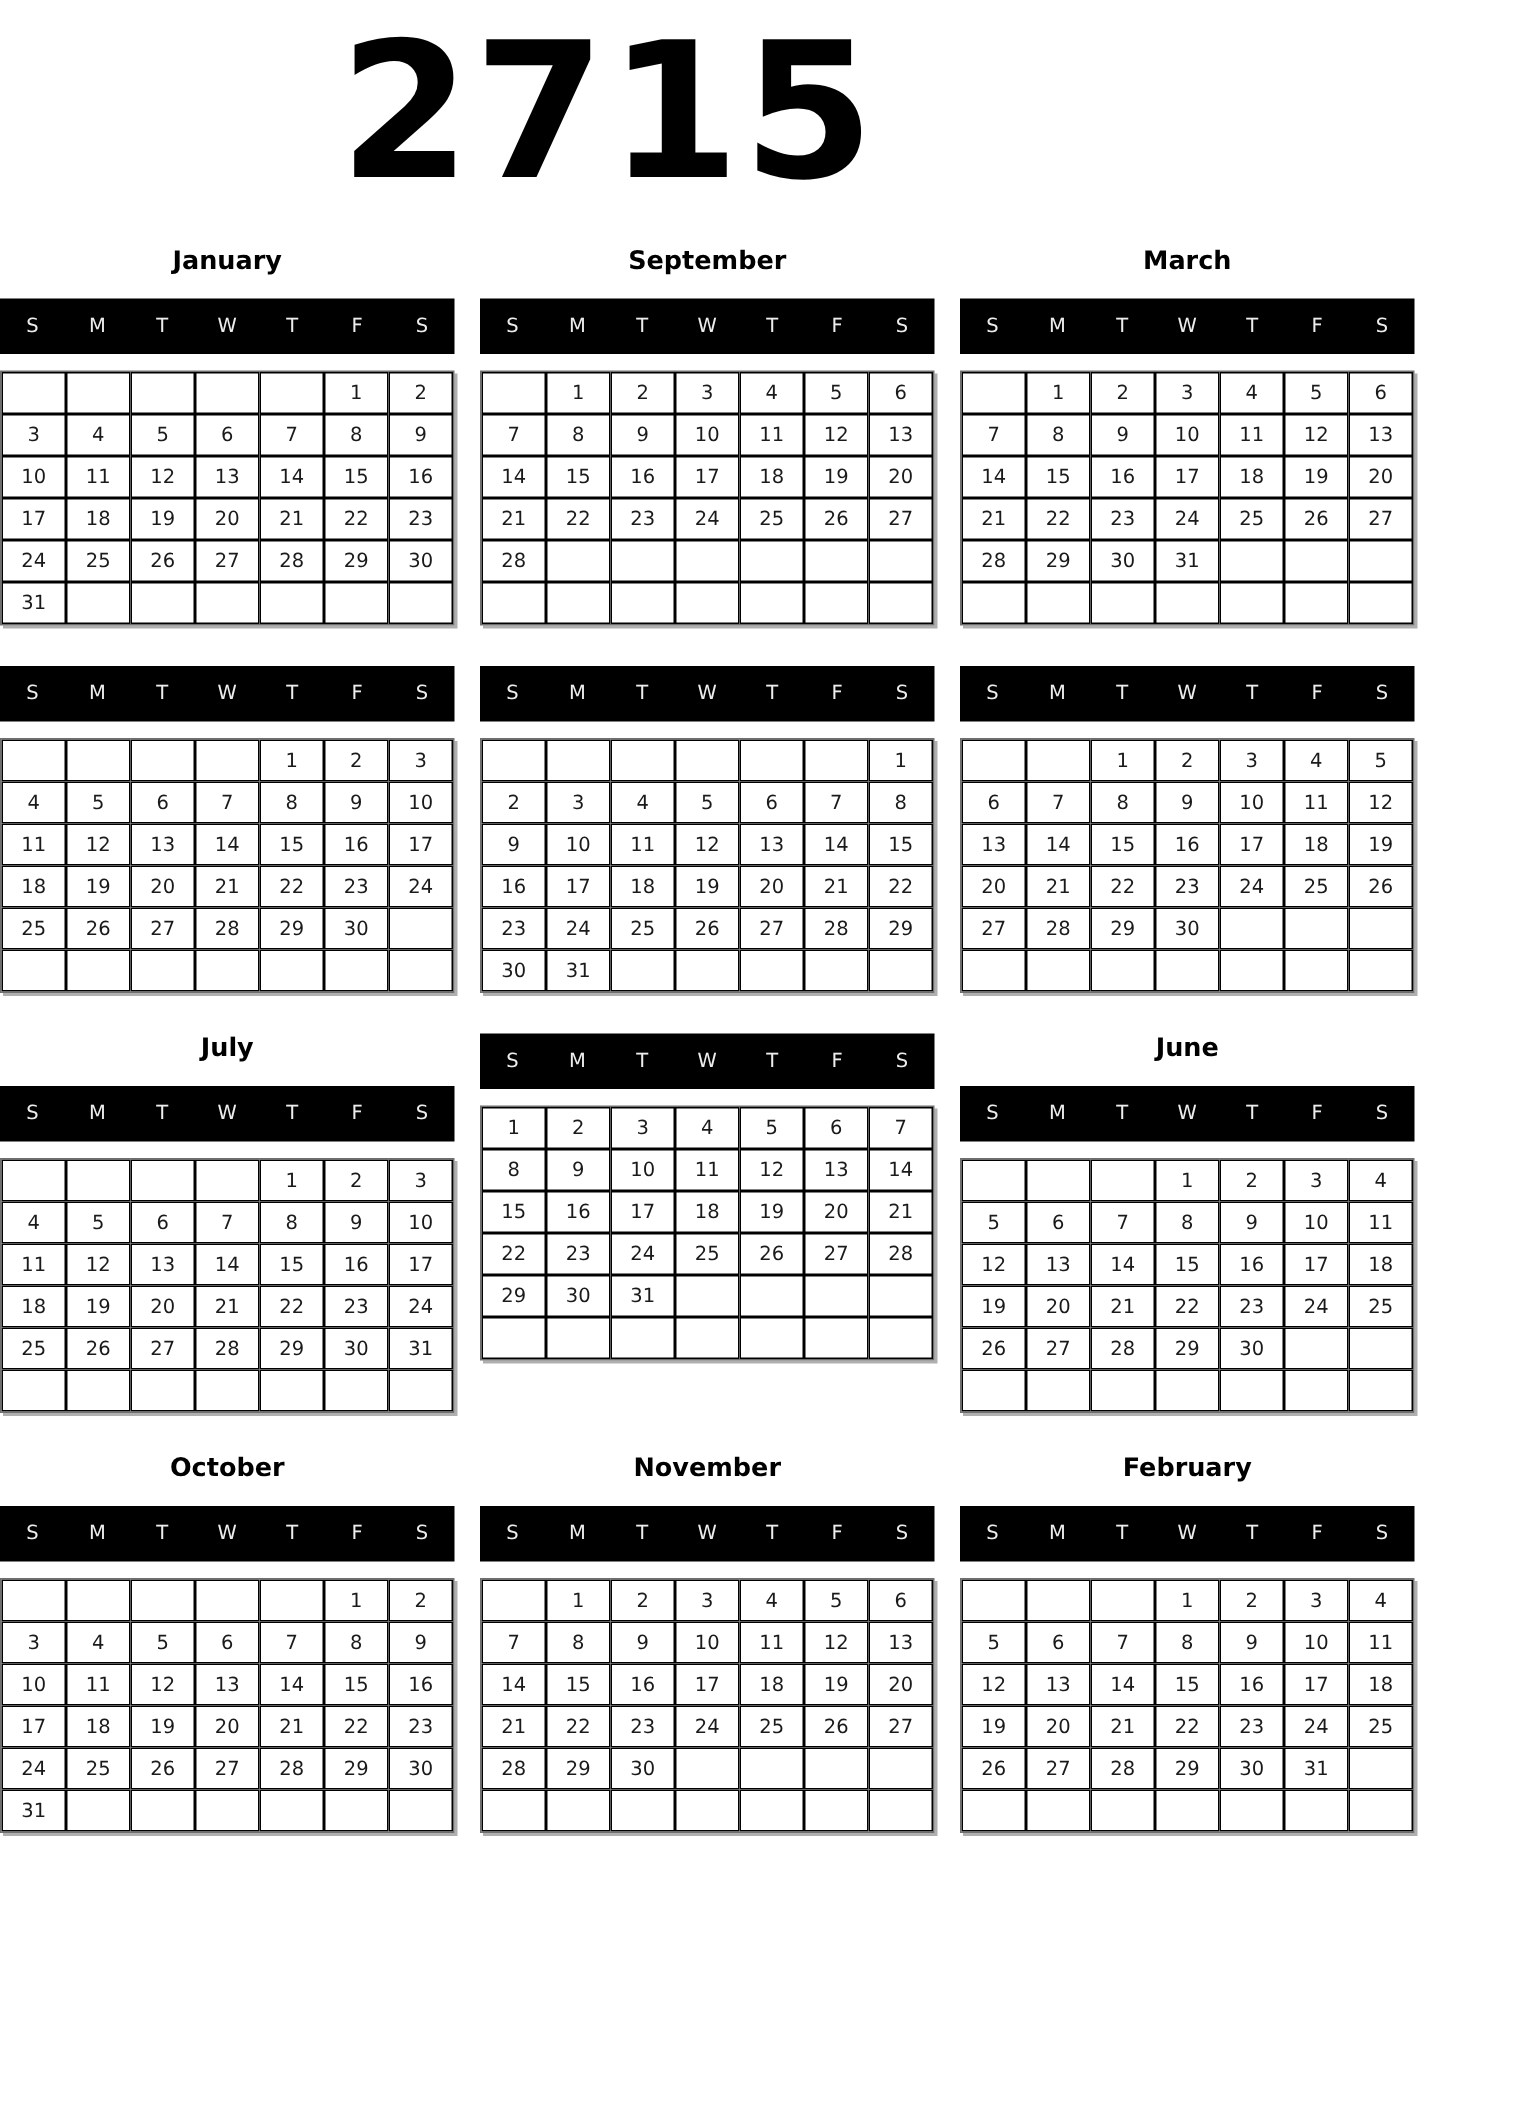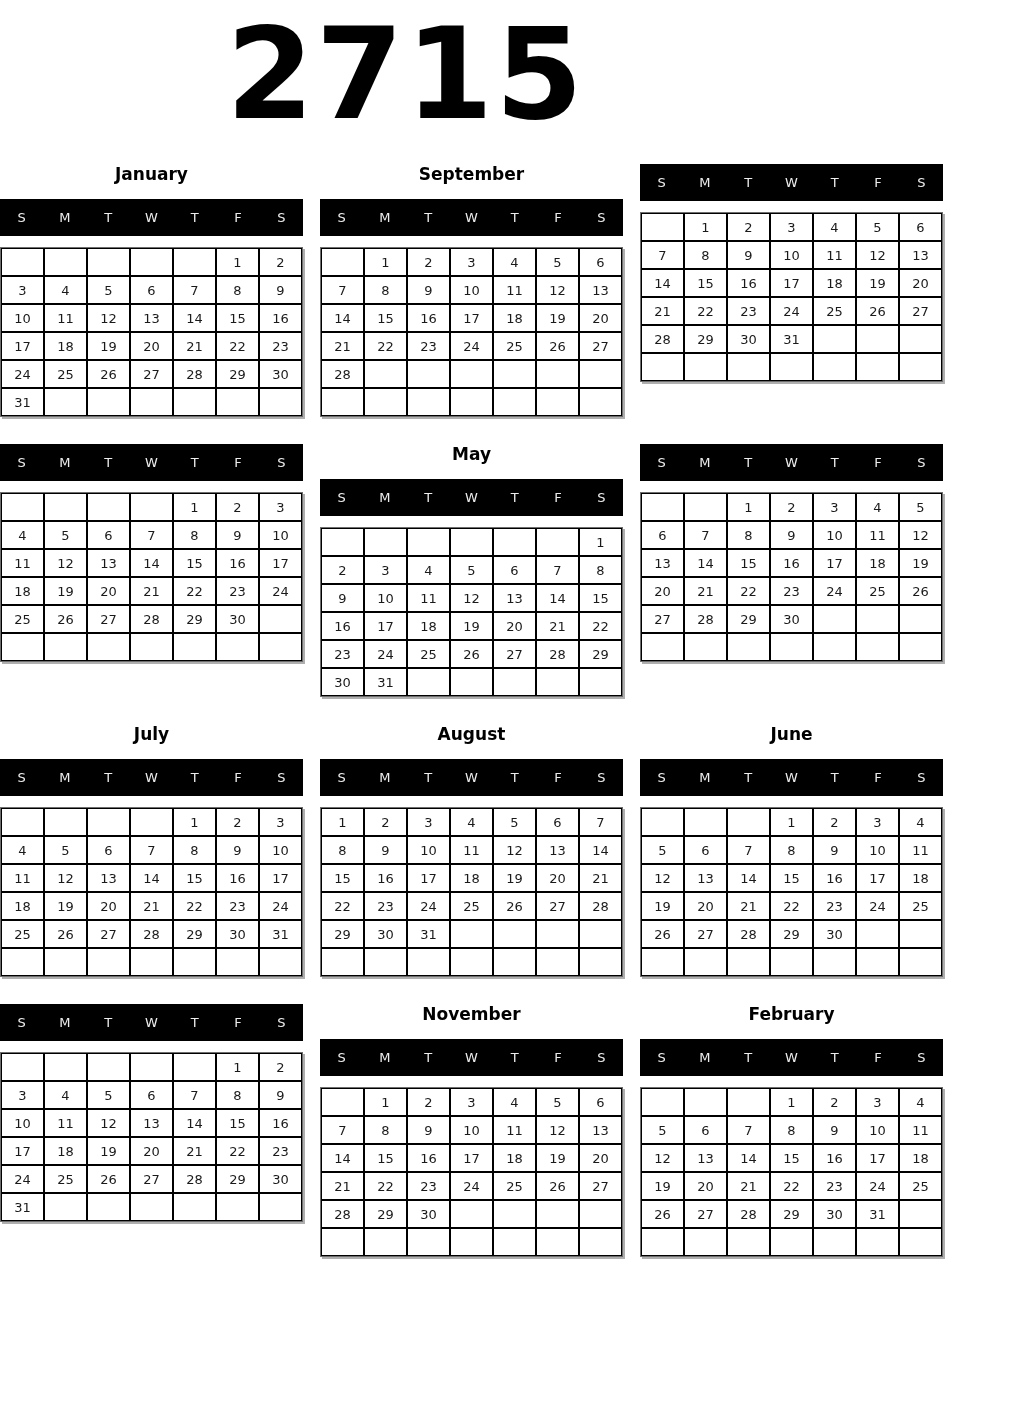--- a/index.html
+++ b/index.html
@@ -192,20 +192,21 @@
           <div class="day-cell"></div>
           <div class="day-cell"></div>
           <div class="day-cell"></div>
           <div class="day-cell"></div>
           <div class="day-cell"></div>
           <div class="day-cell"></div>
         </div>
   </div>
 
   <div class="month-block">
+    <h2 class="month-name">March</h2>
     <div class="dow-header">
           <span class="dow-cell">S</span>
           <span class="dow-cell">M</span>
           <span class="dow-cell">T</span>
           <span class="dow-cell">W</span>
           <span class="dow-cell">T</span>
           <span class="dow-cell">F</span>
           <span class="dow-cell">S</span>
         </div>
     <div class="weeks-grid">
@@ -304,21 +305,20 @@
           <div class="day-cell"></div>
           <div class="day-cell"></div>
           <div class="day-cell"></div>
           <div class="day-cell"></div>
           <div class="day-cell"></div>
           <div class="day-cell"></div>
         </div>
   </div>
 
   <div class="month-block">
-    <h2 class="month-name">May</h2>
     <div class="dow-header">
           <span class="dow-cell">S</span>
           <span class="dow-cell">M</span>
           <span class="dow-cell">T</span>
           <span class="dow-cell">W</span>
           <span class="dow-cell">T</span>
           <span class="dow-cell">F</span>
           <span class="dow-cell">S</span>
         </div>
     <div class="weeks-grid">
@@ -474,21 +474,20 @@
           <div class="day-cell"></div>
           <div class="day-cell"></div>
           <div class="day-cell"></div>
           <div class="day-cell"></div>
           <div class="day-cell"></div>
           <div class="day-cell"></div>
         </div>
   </div>
 
   <div class="month-block">
-    <h2 class="month-name">August</h2>
     <div class="dow-header">
           <span class="dow-cell">S</span>
           <span class="dow-cell">M</span>
           <span class="dow-cell">T</span>
           <span class="dow-cell">W</span>
           <span class="dow-cell">T</span>
           <span class="dow-cell">F</span>
           <span class="dow-cell">S</span>
         </div>
     <div class="weeks-grid">
@@ -588,20 +587,21 @@
           <div class="day-cell"></div>
           <div class="day-cell"></div>
           <div class="day-cell"></div>
           <div class="day-cell"></div>
           <div class="day-cell"></div>
           <div class="day-cell"></div>
         </div>
   </div>
 
   <div class="month-block">
+    <h2 class="month-name">October</h2>
     <div class="dow-header">
           <span class="dow-cell">S</span>
           <span class="dow-cell">M</span>
           <span class="dow-cell">T</span>
           <span class="dow-cell">W</span>
           <span class="dow-cell">T</span>
           <span class="dow-cell">F</span>
           <span class="dow-cell">S</span>
         </div>
     <div class="weeks-grid">

